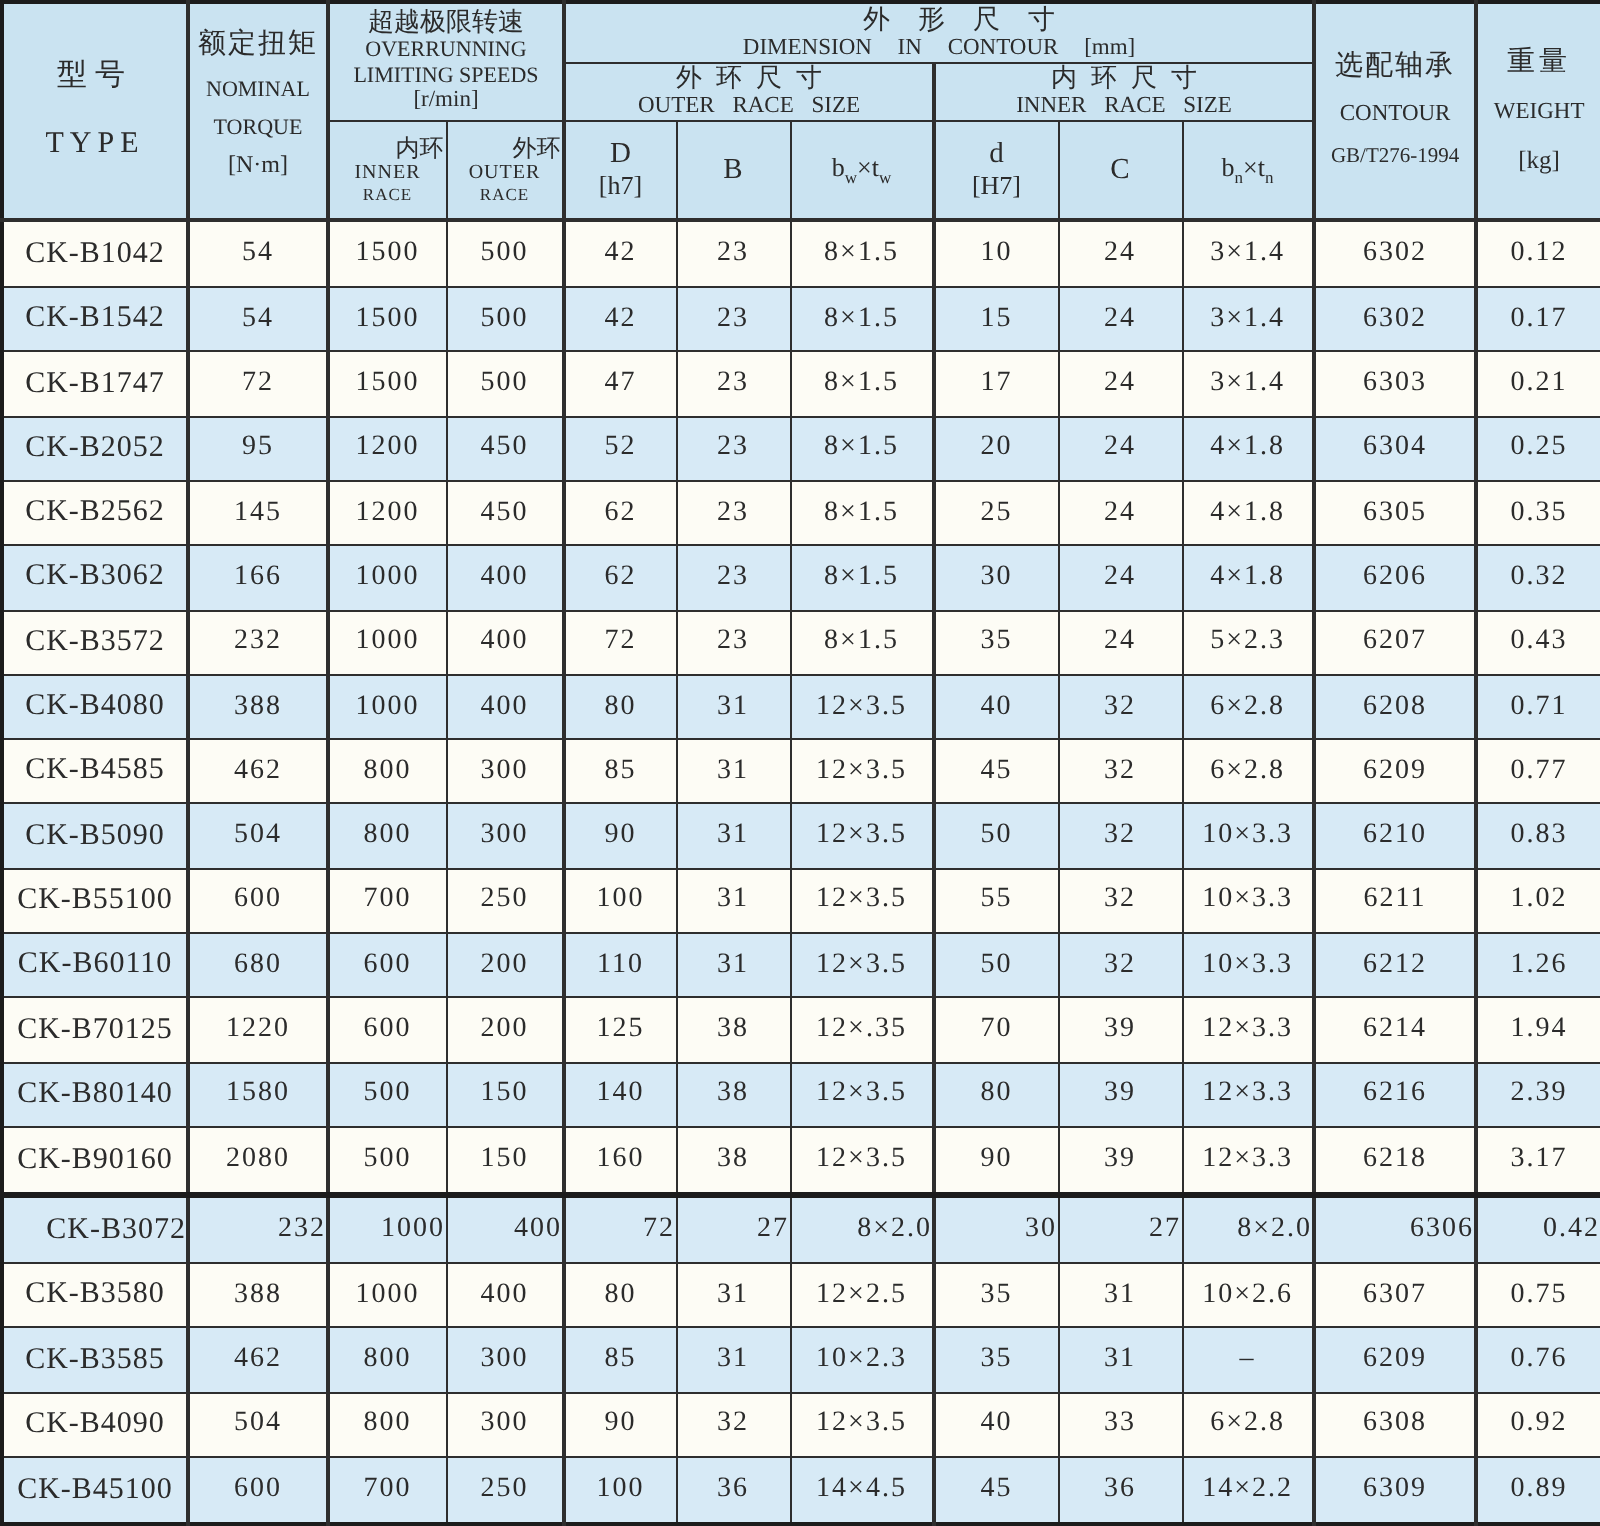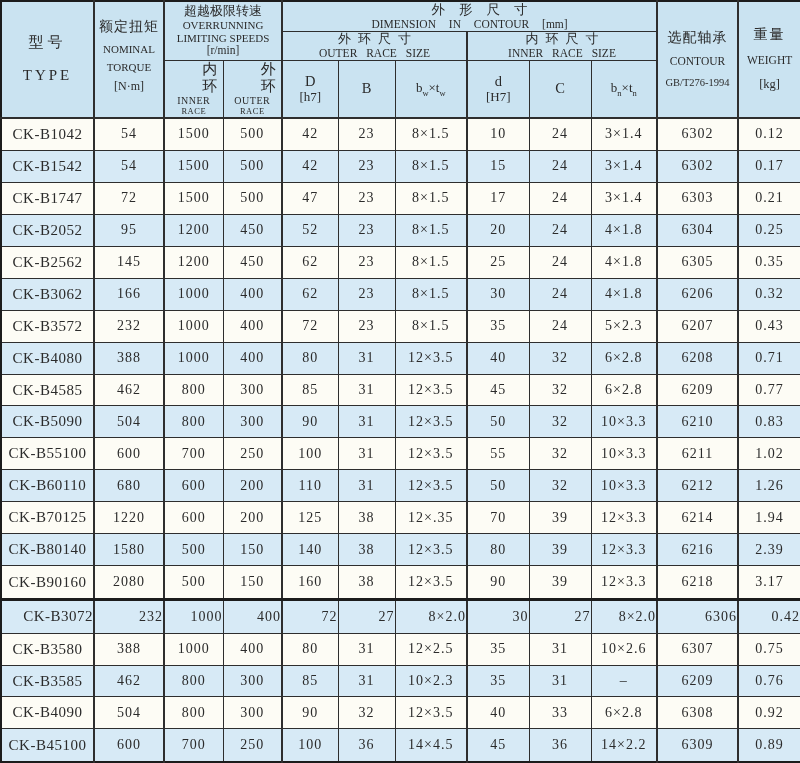--- a/index.html
+++ b/index.html
@@ -21,21 +21,21 @@
   .line{display:block;line-height:1.15;}
   
   .h-type .zh{font-size:15px;letter-spacing:4px;margin-bottom:16px;}
   .h-type .en{font-size:15px;letter-spacing:3px;}
   .h-torque .zh{font-size:14px;letter-spacing:1px;margin-bottom:8px;}
   .h-torque .en{font-size:11px;margin-bottom:6px;}
   .h-torque .unit{font-size:12px;margin-top:2px;}
   .h-speeds .zh{font-size:13px;}
   .h-speeds .en{font-size:11px;}
   .h-speeds .unit{font-size:11.5px;}
-  .h-race .zh{font-size:15px;padding-left:32px;}
+  .h-race .zh{font-size:12px;padding-left:32px;}
   .h-race .en1{font-size:10px;letter-spacing:.5px;}
   .h-race .en2{font-size:8.5px;letter-spacing:.5px;}
   .h-dim .zh{font-size:13.5px;letter-spacing:14px;text-indent:14px;padding-left:20px;}
   .h-dim .en{font-size:11.5px;word-spacing:10px;}
   .h-size .zh{font-size:13px;letter-spacing:7px;text-indent:7px;}
   .h-size .en{font-size:11.5px;word-spacing:6px;}
   .h-dim2 .base{font-size:14.5px;}
   .h-dim2 .unit{font-size:13px;}
   .h-sub{font-size:13px;}
   .h-sub sub{font-size:8.5px;}

